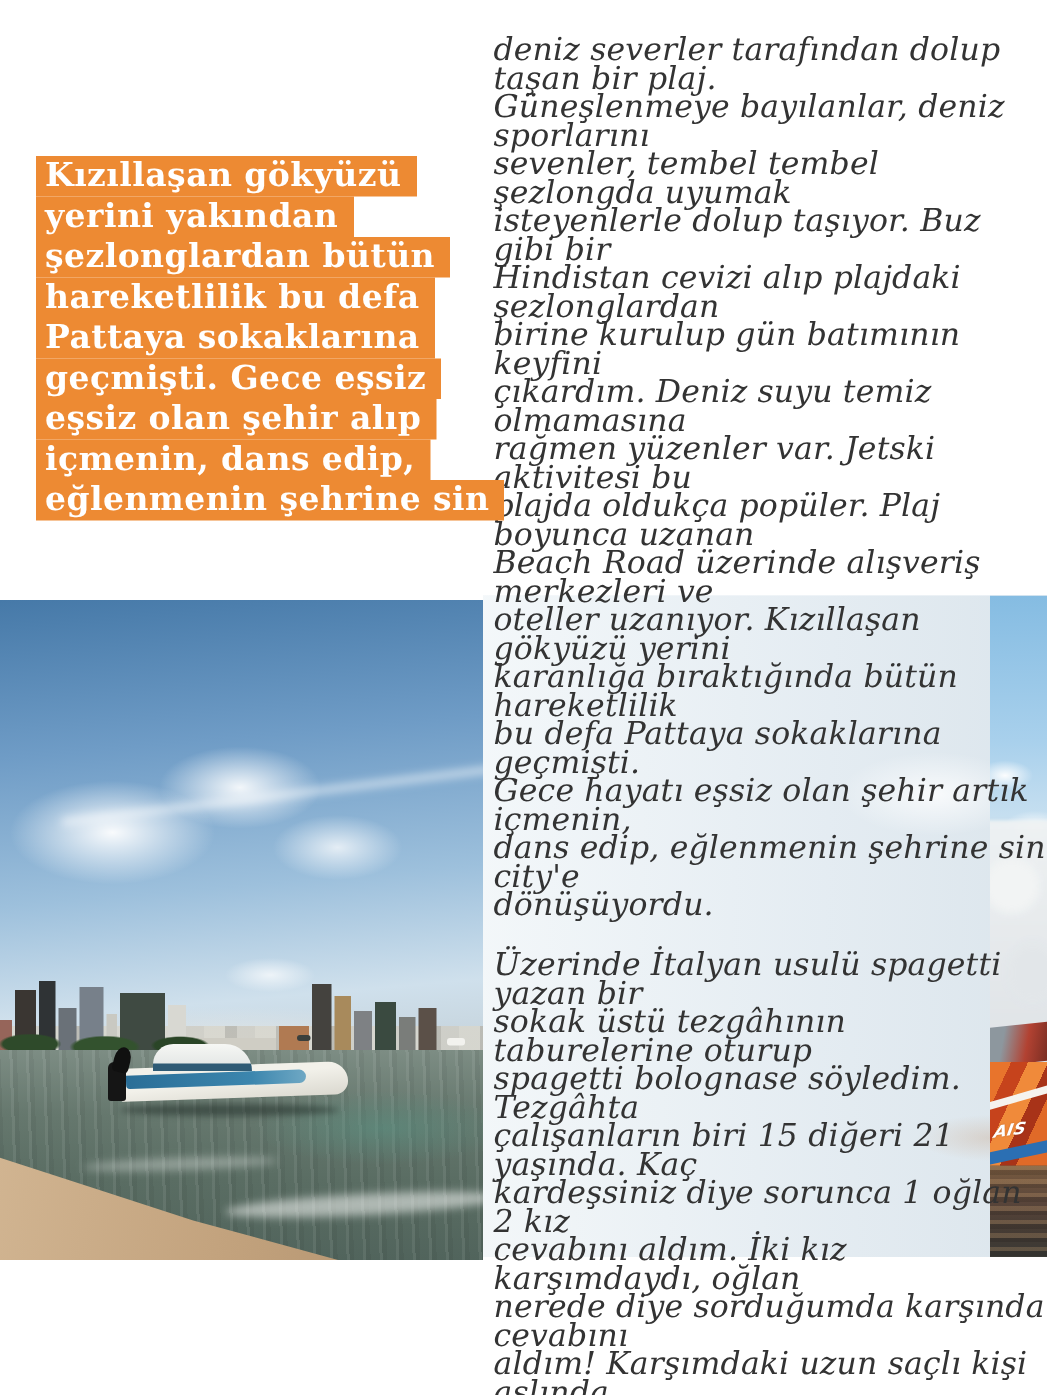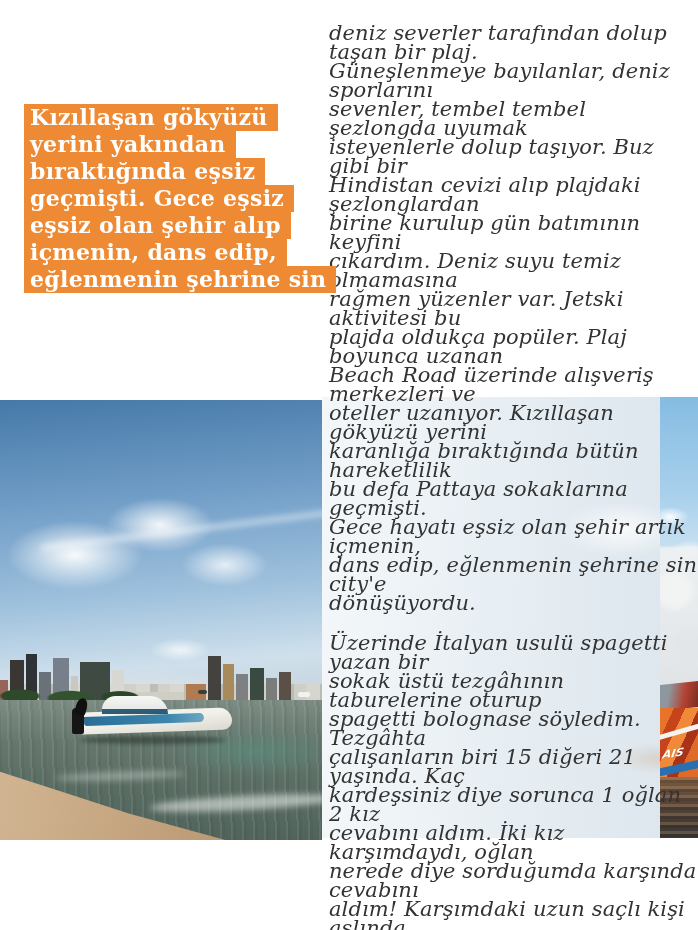--- a/index.html
+++ b/index.html
@@ -116,21 +116,23 @@
       linear-gradient(180deg,#7A5C40 0%,#59453A 40%,#433A33 75%,#3A3A36 100%);}
 </style>
 </head>
 <body>
 
 <div class="page">
 
   <section class="pull-quote">
     <div class="pq-row"><span class="pq-line">Kızıllaşan gökyüzü</span></div>
     <div class="pq-row"><span class="pq-line">yerini yakından</span></div>
-    <div class="pq-row"><span class="pq-line">bıraktığında eşsiz</span></div>
+    <div class="pq-row"><span class="pq-line">şezlonglardan bütün</span></div>
+    <div class="pq-row"><span class="pq-line">hareketlilik bu defa</span></div>
+    <div class="pq-row"><span class="pq-line">Pattaya sokaklarına</span></div>
     <div class="pq-row"><span class="pq-line">geçmişti. Gece eşsiz</span></div>
     <div class="pq-row"><span class="pq-line">eşsiz olan şehir alıp</span></div>
     <div class="pq-row"><span class="pq-line">içmenin, dans edip,</span></div>
     <div class="pq-row"><span class="pq-line">eğlenmenin şehrine sin</span></div>
   </section>
 
   <div class="hero-band"></div>
 
   <figure class="photo-beach">
     <div class="pb-sky"></div>

